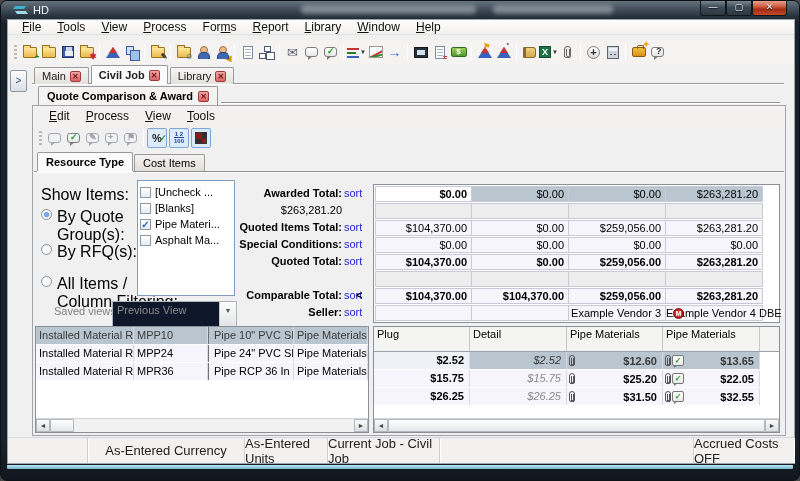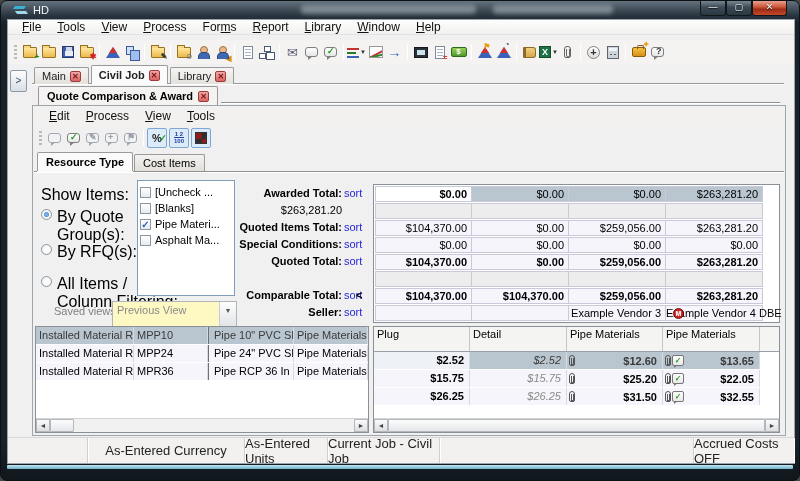--- a/index.html
+++ b/index.html
@@ -119,21 +119,21 @@
   .lbl{font-size:16px;color:#000}
   .show-items{position:absolute;left:7px;top:14px}
   .radio-row{position:absolute;left:7px;display:flex;gap:5px}
   .rad{width:11px;height:11px;border:1px solid #8a96a0;border-radius:50%;background:radial-gradient(#fff 40%,#e2e6ea);position:relative;flex:none;margin-top:1px}
   .rad.on::after{content:"";position:absolute;inset:2px;border-radius:50%;background:radial-gradient(#7db2ef 30%,#2a5db0)}
   .listbox{position:absolute;left:103px;top:8px;width:98px;height:116px;background:#fff;border:1px solid #7f9db9;padding:3px 2px}
   .li{display:flex;align-items:center;gap:4px;height:16px;font-size:11px}
   .cb{width:11px;height:11px;border:1px solid #8a96a0;background:linear-gradient(#fff,#e6eaee);flex:none;
     color:#2b5fbf;font-size:10px;font-weight:bold;line-height:9px;text-align:center}
   .sv-label{position:absolute;left:20px;top:133px;font-size:11px;color:#808080}
-  .combo{position:absolute;left:78px;top:129px;width:125px;height:34px;border:1px solid #afb5ba;background:#fef9c3;display:flex}
+  .combo{position:absolute;left:78px;top:129px;width:125px;height:34px;border:1px solid #afb5ba;background:#0f172a;display:flex}
   .combo .val{flex:1;font-size:11px;color:#8a8a8a;line-height:17px;padding-left:4px;overflow:hidden;white-space:nowrap}
   .combo .btn{width:17px;border-left:1px solid #c8ccd0;background:linear-gradient(#fdfdfd,#d8dce0);font-size:7px;color:#555;text-align:center;line-height:17px}
 
   
   .tl-row{position:absolute;left:0;width:334px;height:17px;line-height:17px;text-align:right;font-size:11px}
   .tl-row .cap-l{font-weight:bold;margin-right:26px}
   .tl-row .sub{margin-right:26px}
   .tl-row .sort{position:absolute;right:2px;top:0;width:22px;text-align:left;color:#2626d8;font-size:11px;cursor:pointer}
   .cmp-marker{position:absolute;left:322px;top:115px;width:12px;font-size:11px;font-weight:bold;line-height:17px}
 

